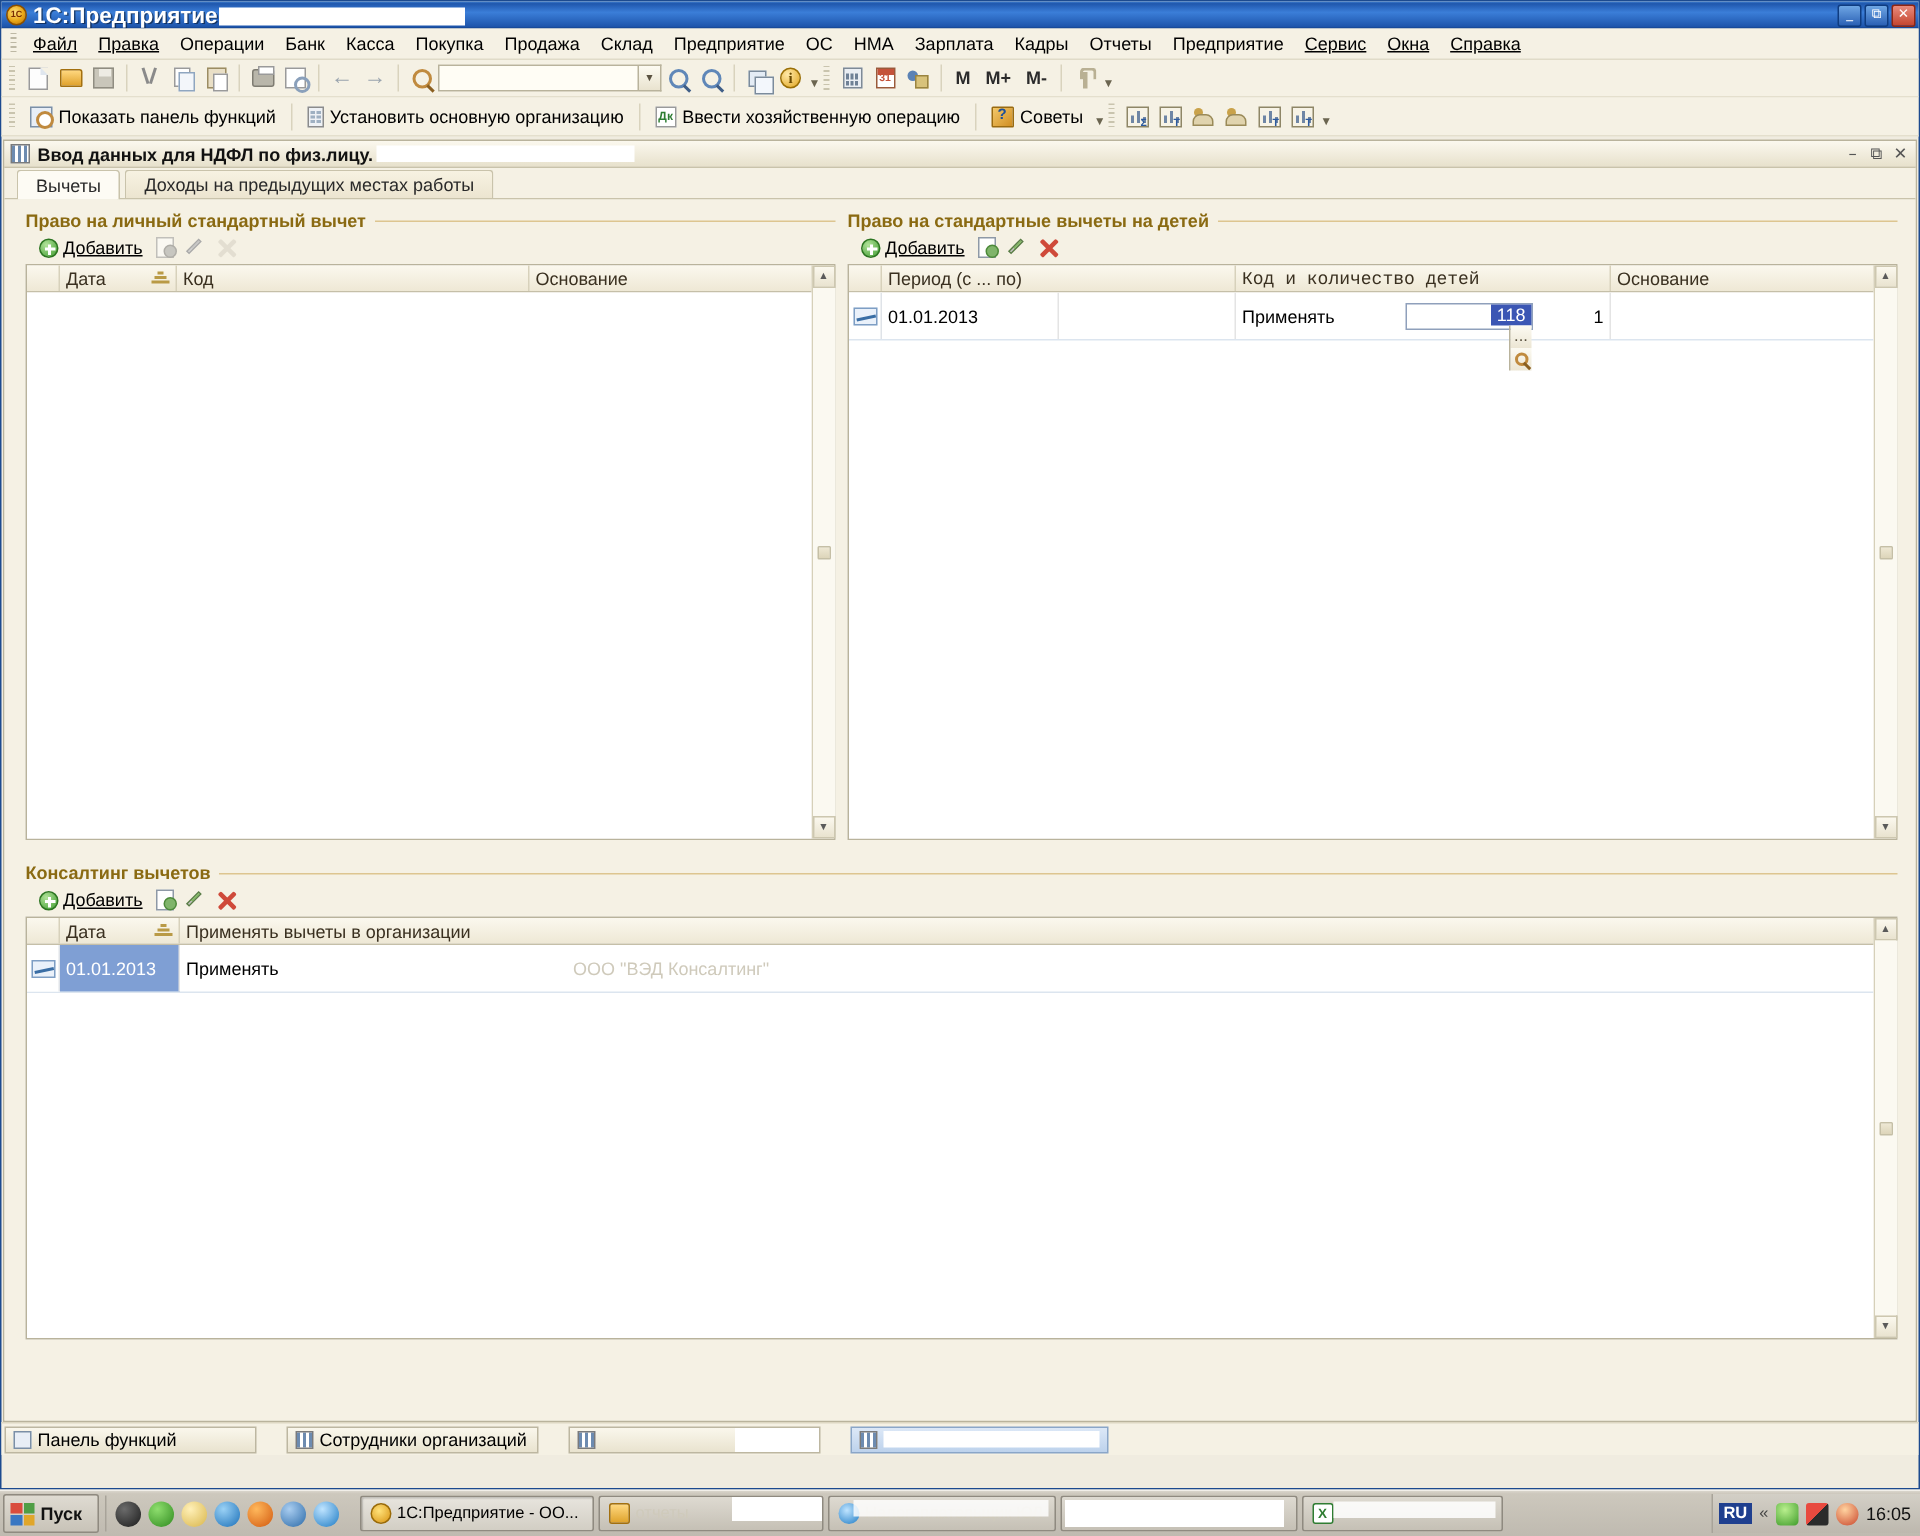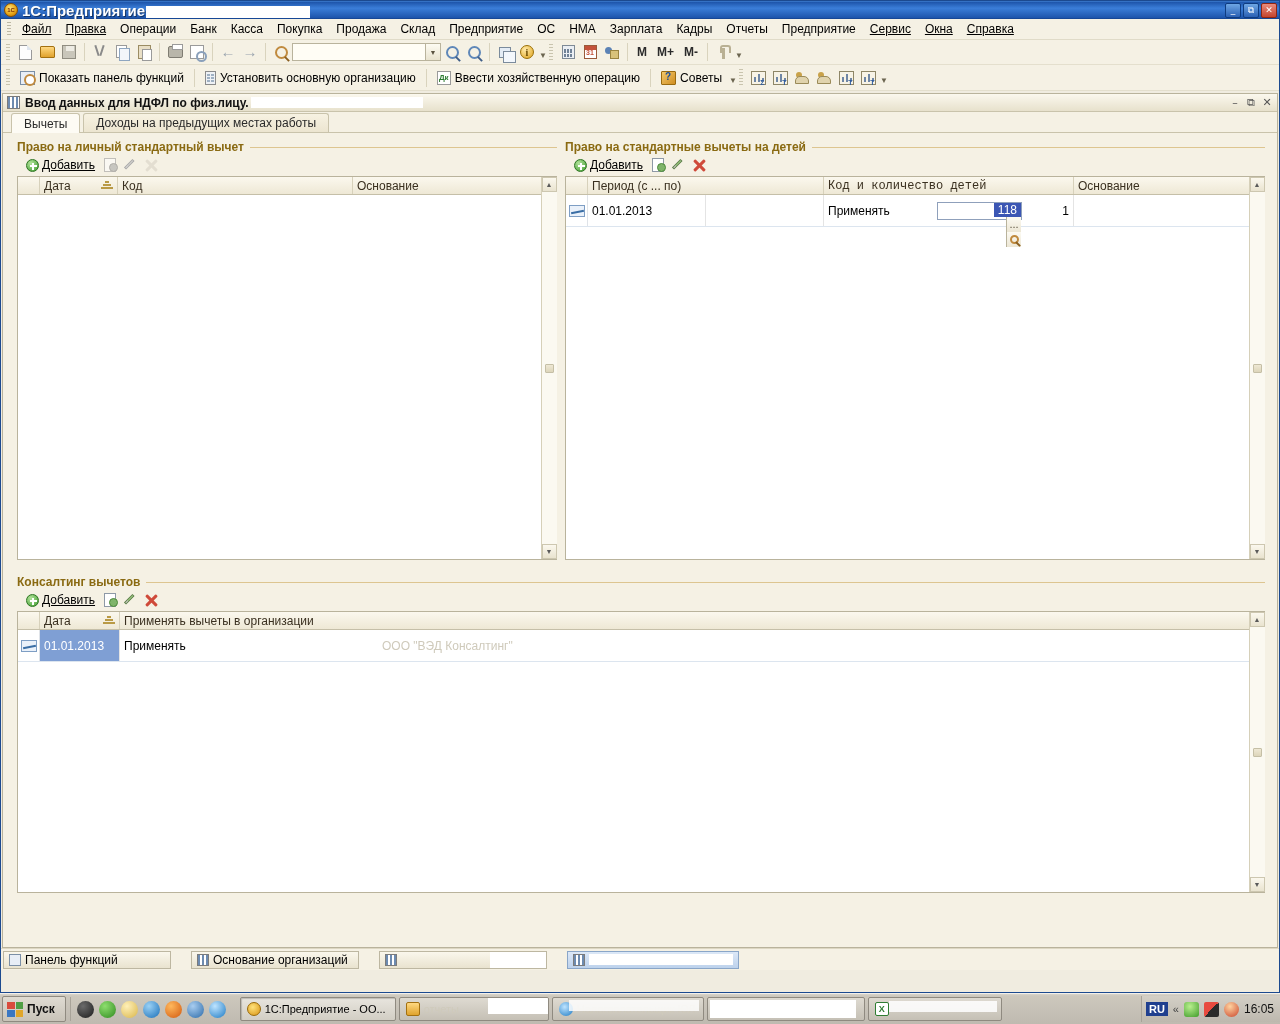--- a/index.html
+++ b/index.html
@@ -593,21 +593,21 @@
 
   <div style="flex:1 1 auto;"></div>
 
   <div class="winlist">
     <div class="winbtn" style="width:168px;">
       <span class="wic mag"></span>
       <span>Панель функций</span>
     </div>
     <div class="winbtn" style="width:168px;">
       <span class="wic"></span>
-      <span>Основание организаций</span>
+      <span>Сотрудники организаций</span>
     </div>
     <div class="winbtn" style="width:168px;position:relative;">
       <span class="wic"></span>
       <span class="redact-bar" style="width:112px;height:20px;position:absolute;left:110px;top:-1px;"></span>
     </div>
     <div class="winbtn active" style="width:172px;position:relative;">
       <span class="wic"></span>
       <span class="redact-bar" style="width:152px;height:11px;"></span>
     </div>
   </div>

